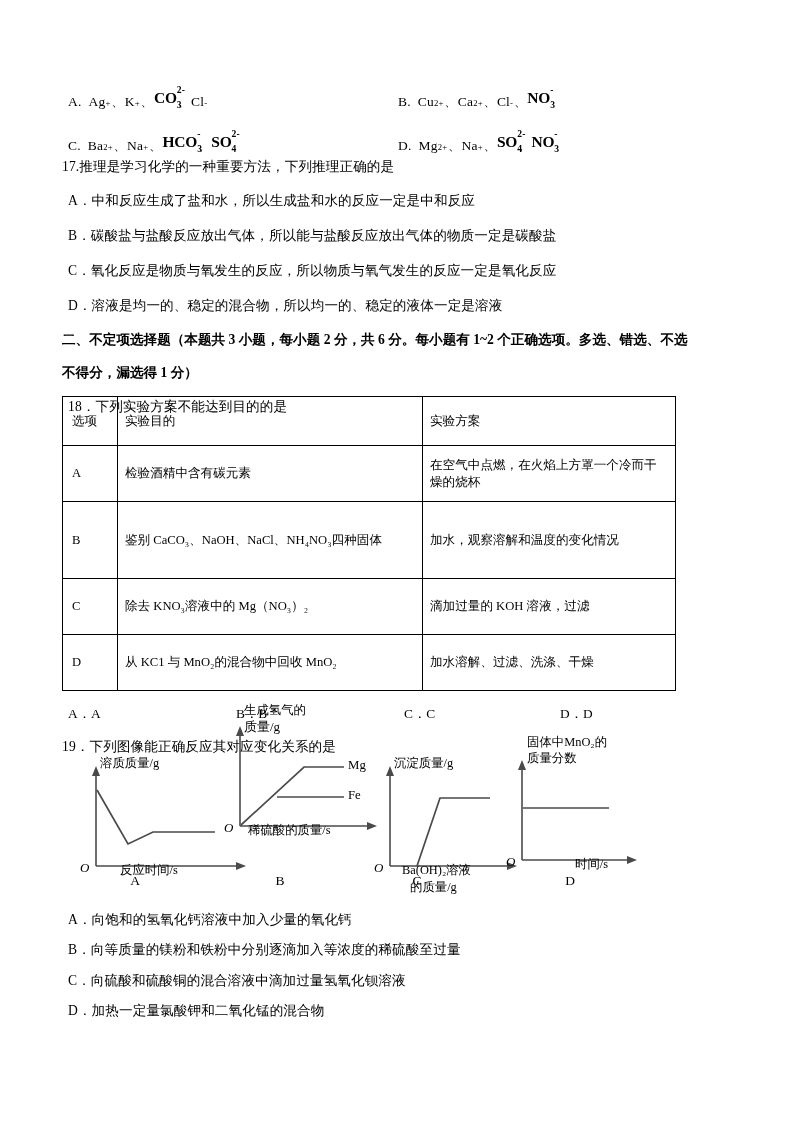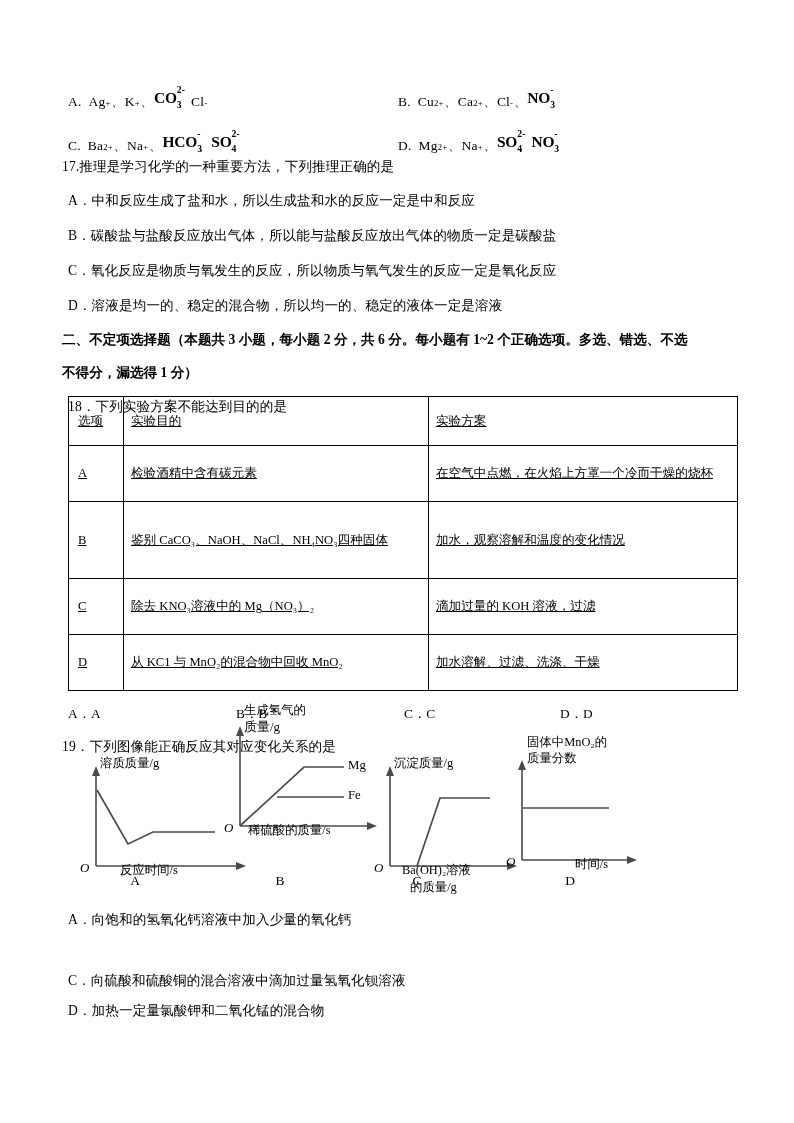--- a/index.html
+++ b/index.html
@@ -24,22 +24,22 @@
   .stack .sub2 { position:absolute; bottom:-0.34em; left:100%; font-size:62%; font-weight:bold; }
   .stack .body { letter-spacing:-0.2px; }
 
   
   .ptext { position:absolute; font-size:13.6px; white-space:nowrap;
            font-family:"Liberation Serif","DejaVu Serif",serif; }
   .qtext { letter-spacing:0.1px; }
   .bold { font-weight:bold; }
 
   
-  #scheme-table { position:absolute; left:68px; top:396px;
-                  width:670px; border-collapse:collapse;text-decoration:underline; }
+  #scheme-table { position:absolute; left:62px; top:396px;
+                  width:614px; border-collapse:collapse; }
   #scheme-table td, #scheme-table th {
       border:1px solid #000; font-weight:normal; text-align:left;
       font-size:12.6px; padding:5px 7px; vertical-align:middle;
       font-family:"Liberation Serif","DejaVu Serif",serif;
   }
   #scheme-table .c-opt { width:38px; text-align:left; padding-left:9px; }
   #scheme-table .c-goal { width:290px; }
   #scheme-table .c-plan { }
   .r-head td { height:38px; }
   .r-a td { height:45px; }
@@ -231,16 +231,17 @@
       <line x1="26" y1="66" x2="112" y2="66" stroke="#4a4a4a" stroke-width="1.7"></line>
     </svg>
     <div class="axcap" style="position:absolute; left:30px; top:-8px; font-size:12.4px; white-space:nowrap;">固体中MnO₂的</div>
     <div class="axcap" style="position:absolute; left:30px; top:8px; font-size:12.4px; white-space:nowrap;">质量分数</div>
     <div class="axcap" style="position:absolute; left:9px; top:112px; font-size:13px; font-style:italic;">O</div>
     <div class="axcap" style="position:absolute; left:78px; top:114px; font-size:12.4px; white-space:nowrap;">时间/s</div>
   </div>
   <div class="glabel" style="left:535px; top:873px; width:70px;">D</div>
 
   <div class="ptext qtext" style="left:68px; top:911px;">A．向饱和的氢氧化钙溶液中加入少量的氧化钙</div>
+  <div class="ptext qtext" style="left:68px; top:941px;">B．向等质量的镁粉和铁粉中分别逐滴加入等浓度的稀硫酸至过量</div>
   <div class="ptext qtext" style="left:68px; top:972px;">C．向硫酸和硫酸铜的混合溶液中滴加过量氢氧化钡溶液</div>
   <div class="ptext qtext" style="left:68px; top:1002px;">D．加热一定量氯酸钾和二氧化锰的混合物</div>
 
 </div>
 
 </body></html>

